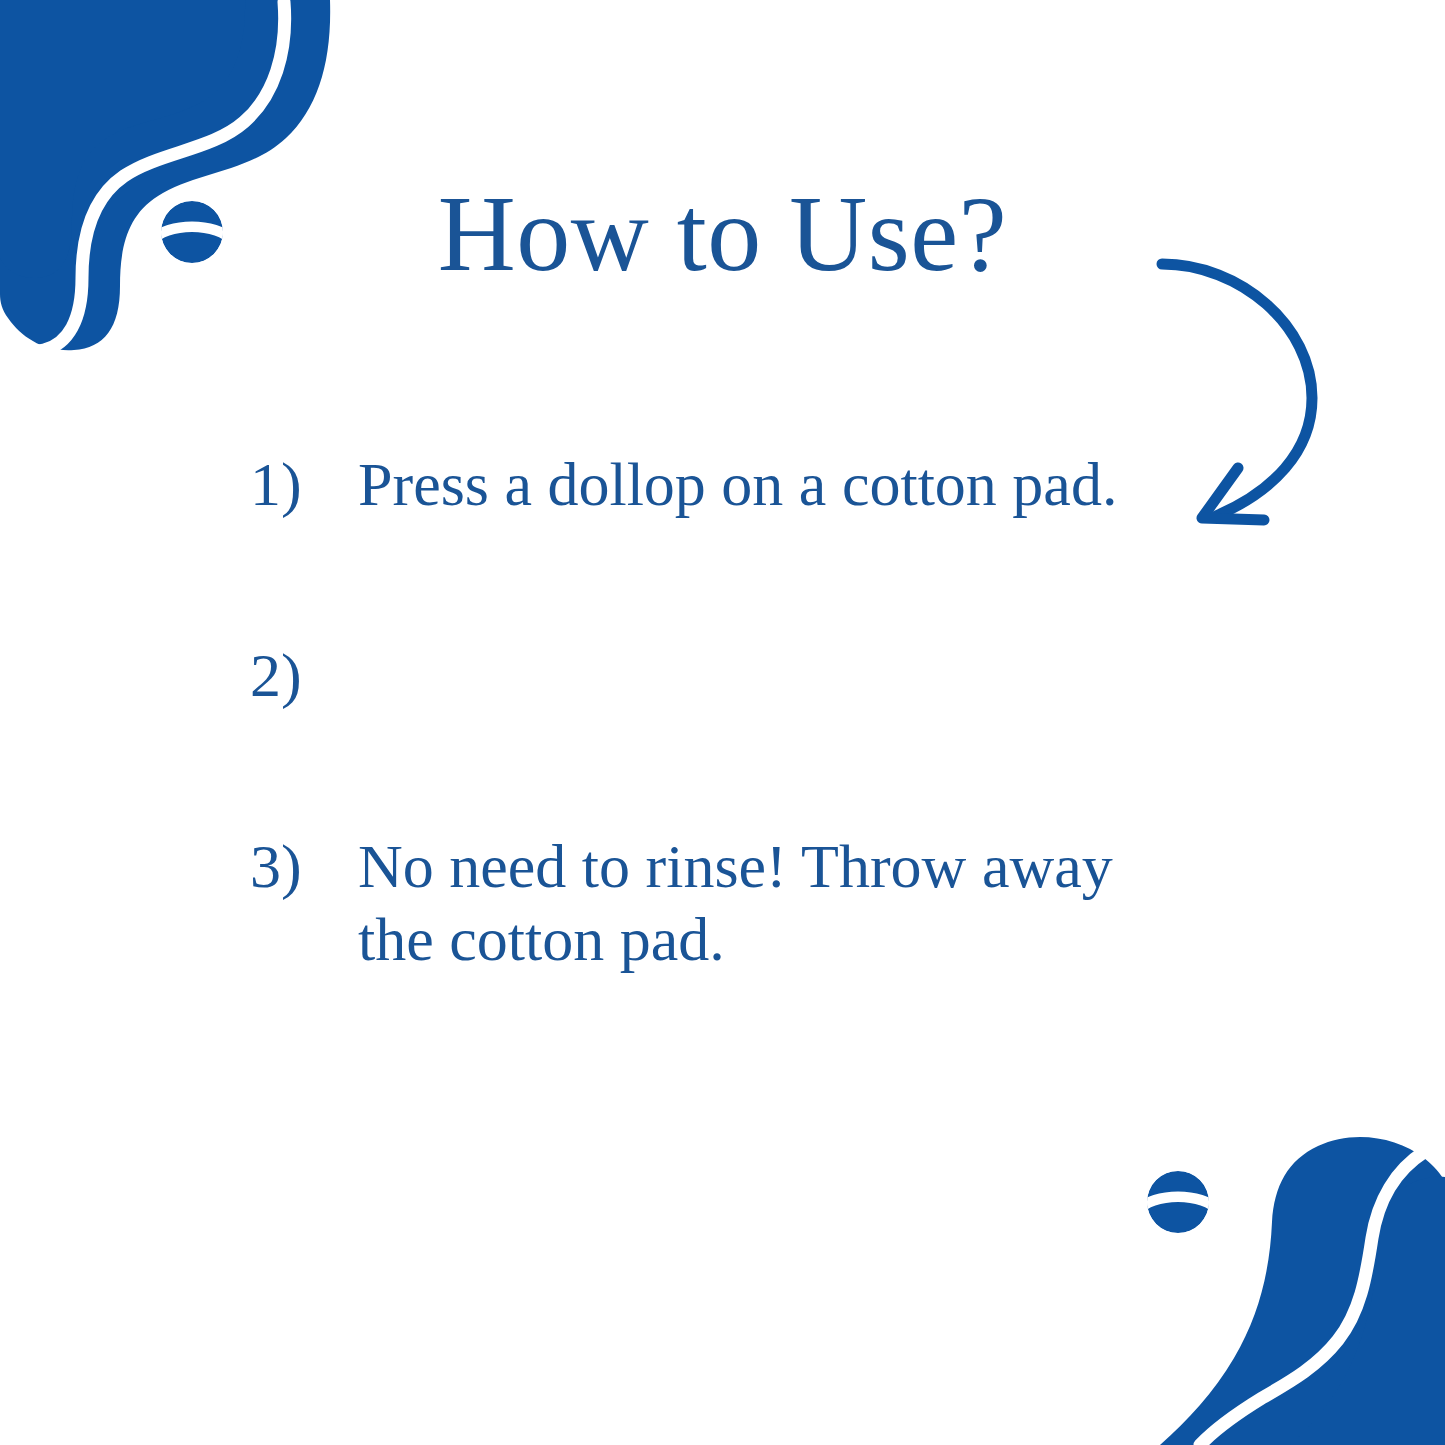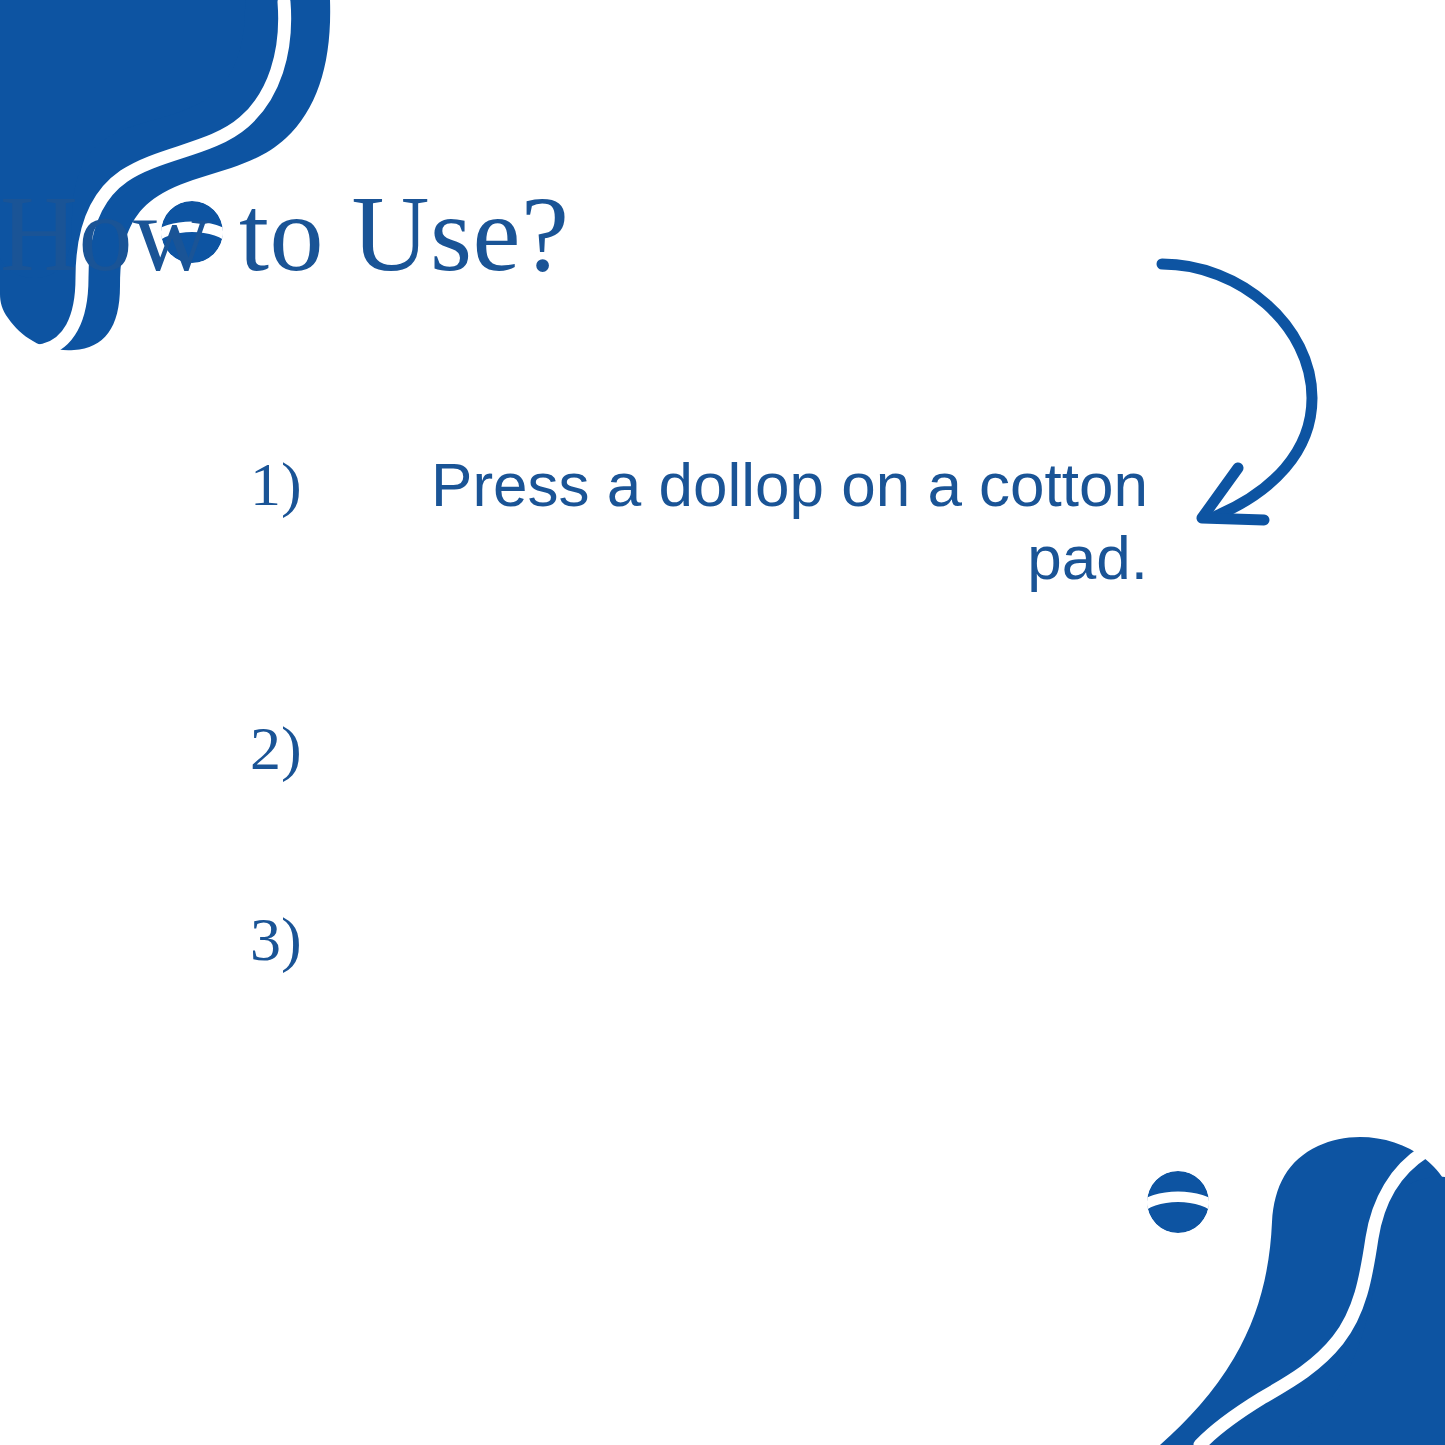--- a/index.html
+++ b/index.html
@@ -35,20 +35,21 @@
   }
   .dollop.top-left  { left: 158px;  top: 198px; }
   .dollop.bottom    { left: 1144px; top: 1168px; }
 
   
   .title {
     position: absolute;
     left: 0;
     top: 180px;
     width: 1445px;
+    text-align: center;
     color: #1A5496;
     font-family: "Liberation Serif", serif;
     font-size: 108px;
     line-height: 1.0;
     letter-spacing: 0.5px;
     font-weight: 400;
     white-space: nowrap;
   }
 
   
@@ -76,26 +77,25 @@
   .step-num {
     flex: 0 0 auto;
     width: 108px;
     font-family: "Liberation Serif", serif;
     font-size: 62px;
     line-height: 1.18;
     color: #1A5496;
   }
   .step-text {
     flex: 1 1 auto;
-    font-family: Liberation Sans, sans-serif;
+    font-family: Liberation Serif, serif;
     font-size: 62px;
     line-height: 1.18;
     color: #1A5496;
     max-width: 790px;
-    text-align: right;
   }
 </style>
 </head>
 <body>
 
 <div id="canvas">
 
   <svg class="blob-layer" viewBox="0 0 1445 1445" xmlns="http://www.w3.org/2000/svg">
 
     <g>
@@ -171,20 +171,21 @@
       <div class="step-num">1)</div>
       <div class="step-text">Press a dollop on a cotton pad.</div>
     </div>
 
     <div class="step">
       <div class="step-num">2)</div>
     </div>
 
     <div class="step">
       <div class="step-num">3)</div>
+      <div class="step-text">No need to rinse! Throw away the cotton pad.</div>
     </div>
 
   </div>
 
   <svg class="dollop bottom" viewBox="0 0 68 68" xmlns="http://www.w3.org/2000/svg">
     <defs>
       <clipPath id="clipBot">
           <circle cx="34" cy="34" r="31"></circle>
         </clipPath>
     </defs>

